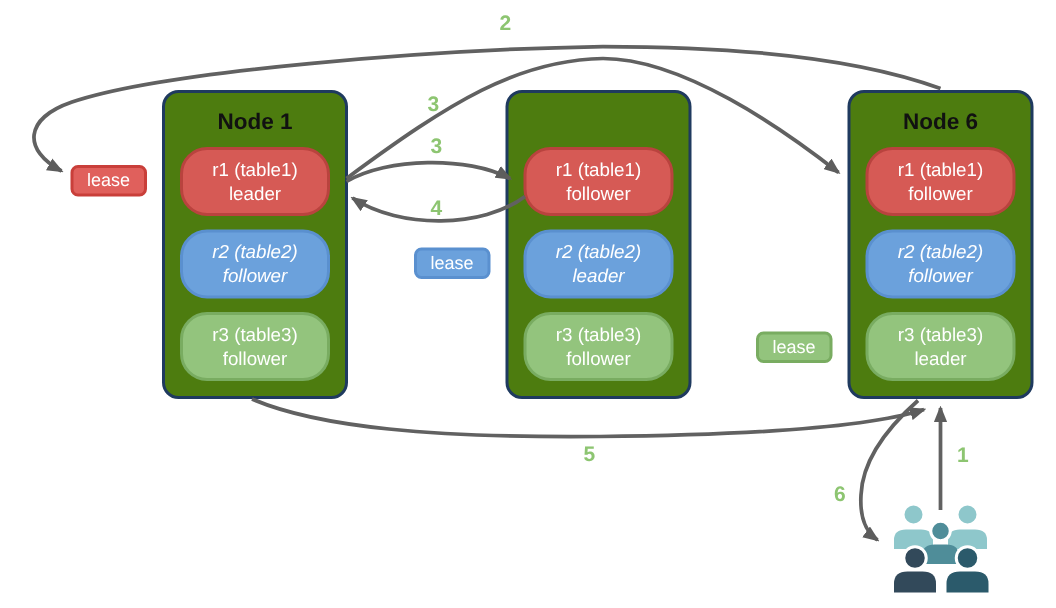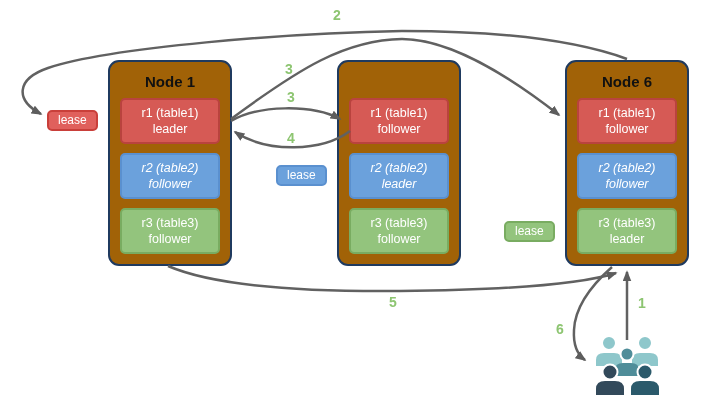--- a/index.html
+++ b/index.html
@@ -1,29 +1,29 @@
 <!DOCTYPE html>
 <html><head>
 <meta charset="utf-8">
 <style>
   html,body{margin:0;padding:0;background:#fff;}
   .stage{
     position:relative;width:704px;height:405px;background:#ffffff;
     font-family:"Liberation Sans","DejaVu Sans",sans-serif;overflow:hidden;
   }
   .node{
-    position:absolute;top:60px;width:124px;height:206px;background:#a16207;
+    position:absolute;top:60px;width:124px;height:206px;background:#4d7c0f;
     border:2px solid #1f3a5f;border-radius:11px;box-sizing:border-box;z-index:1;
   }
   .node-1{left:108px}.node-2{left:337px}.node-3{left:565px}
   .node-title{
     text-align:center;margin-top:11px;font-weight:bold;font-size:15px;color:#111111;
   }
   .replica{
-    position:absolute;left:10px;width:100px;height:46px;border-radius:5px;
+    position:absolute;left:10px;width:100px;height:46px;border-radius:18px;
     color:#ffffff;font-size:12.5px;text-align:center;display:flex;flex-direction:column;
     justify-content:center;line-height:1.3;box-sizing:border-box;border:2px solid transparent;
   }
   .replica-pos-0{top:36px}.replica-pos-1{top:91px}.replica-pos-2{top:146px}
   .red{background:#d65a55;border-color:#b9433e;}
   .blue{background:#6ba1dc;border-color:#5a90cf;font-style:italic;}
   .green{background:#93c47d;border-color:#79ac61;}
   .lease{
     position:absolute;color:#ffffff;font-size:12px;line-height:15px;
     padding:1px 9px;border-radius:5px;border:2px solid;z-index:2;

